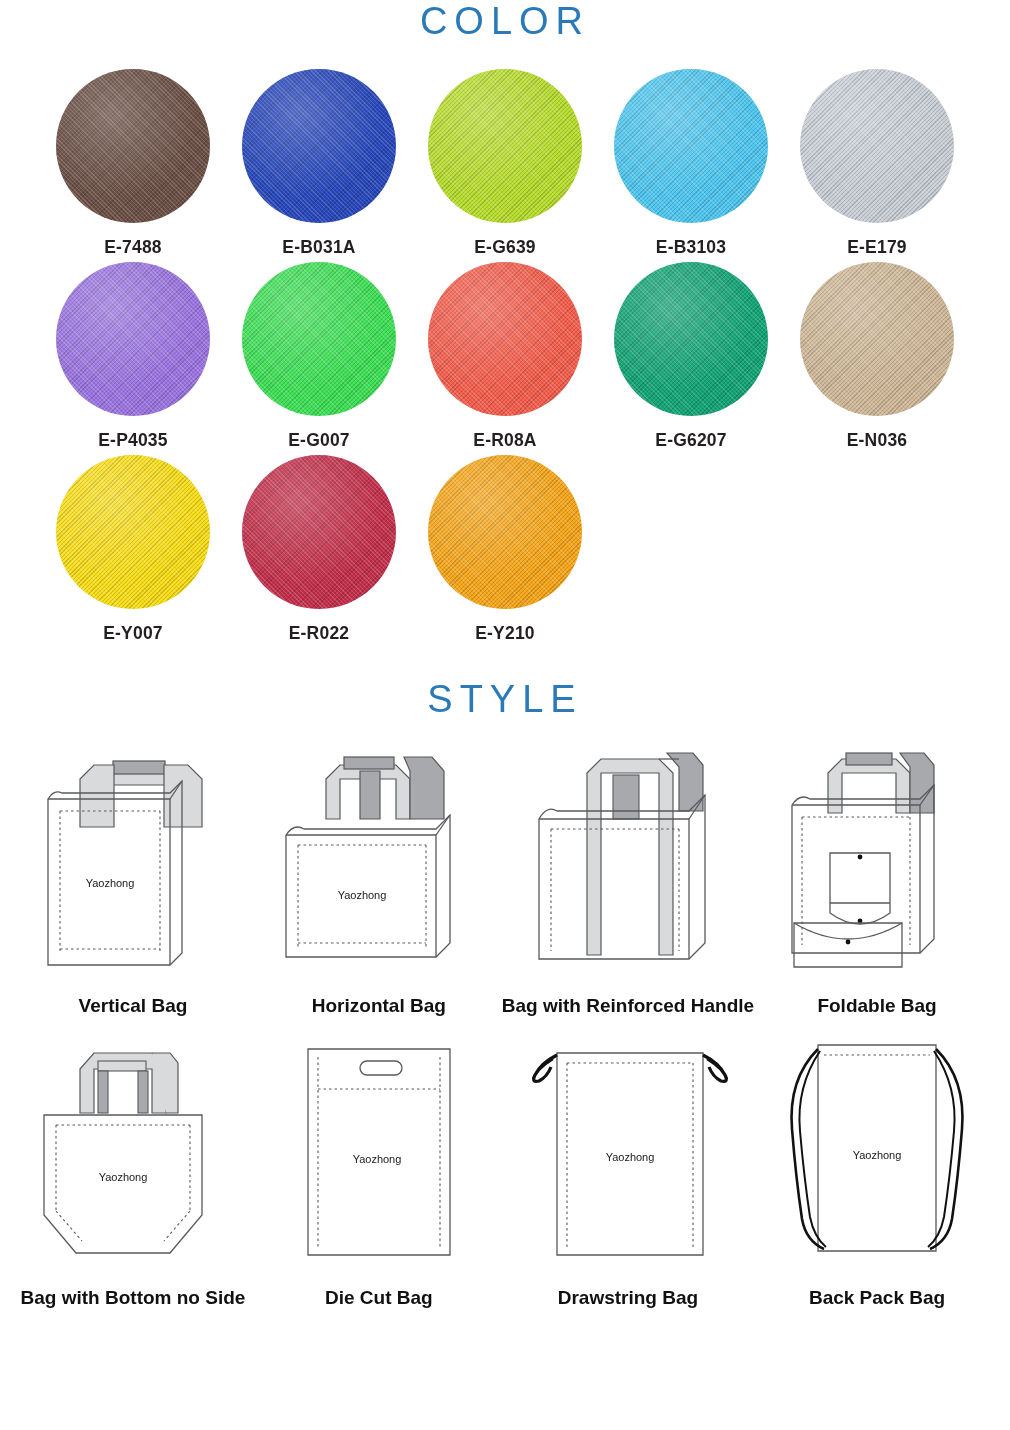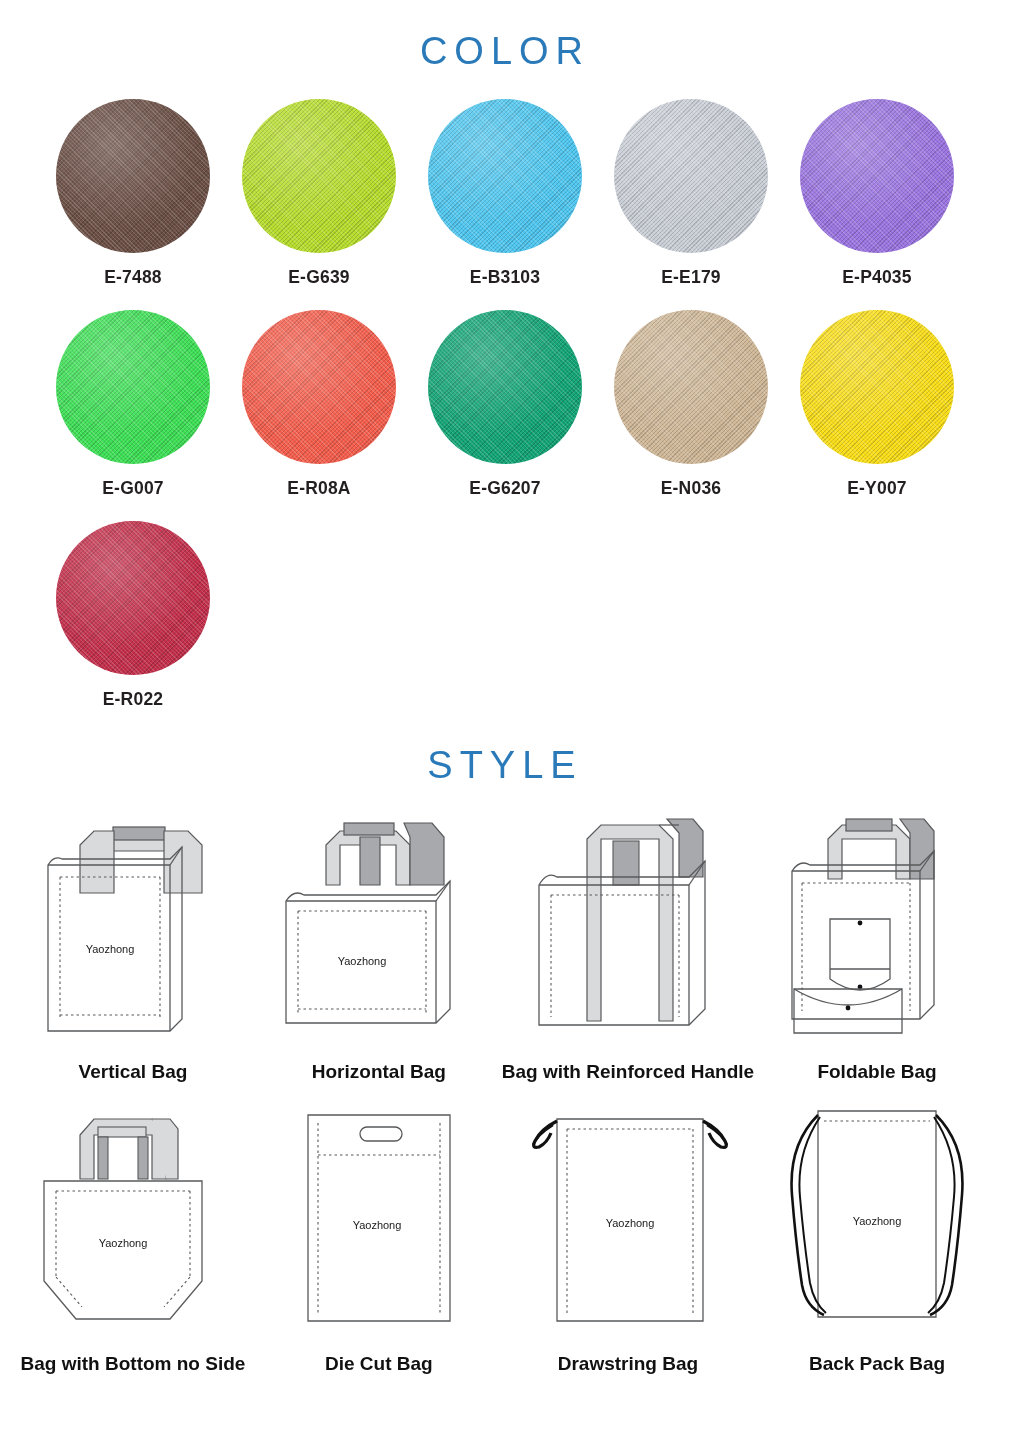--- a/index.html
+++ b/index.html
@@ -5,28 +5,28 @@
   html,body{margin:0;padding:0;}
   body{
     width:1010px;height:1430px;background:#ffffff;
     font-family:"Liberation Sans",sans-serif;
     overflow:hidden;position:relative;
   }
   .section-title{
     text-align:center;color:#2a7ab9;
     font-size:38px;font-weight:400;letter-spacing:7px;
   }
-  #color-title{padding-top:30px;}
+  #color-title{}
   #style-title{padding-top:12px;}
 
   
   .color-grid{
     margin:26px auto 0;width:930px;
     display:grid;grid-template-columns:repeat(5,1fr);
-    row-gap:22px;
+    row-gap:4px;
   }
   .swatch-cell{display:flex;flex-direction:column;align-items:center;}
   .swatch{
     width:154px;height:154px;border-radius:50%;
     position:relative;overflow:hidden;
   }
   .swatch .weave{
     position:absolute;inset:0;border-radius:50%;
     background-image:
       repeating-linear-gradient(45deg, rgba(255,255,255,.16) 0 1px, rgba(0,0,0,0) 1px 3px),
@@ -64,20 +64,27 @@
 
   <div class="color-grid" id="color-grid">
       <div class="swatch-cell">
         <div class="swatch" style="background:#6b4f45">
           <div class="weave"></div>
           <div class="sheen"></div>
         </div>
         <div class="swatch-label">E-7488</div>
       </div>
       <div class="swatch-cell">
+        <div class="swatch" style="background:#2747bb">
+          <div class="weave"></div>
+          <div class="sheen"></div>
+        </div>
+        <div class="swatch-label">E-B031A</div>
+      </div>
+      <div class="swatch-cell">
         <div class="swatch" style="background:#b6dc2c">
           <div class="weave"></div>
           <div class="sheen"></div>
         </div>
         <div class="swatch-label">E-G639</div>
       </div>
       <div class="swatch-cell">
         <div class="swatch" style="background:#4ec6ef">
           <div class="weave"></div>
           <div class="sheen"></div>
@@ -132,20 +139,27 @@
           <div class="sheen"></div>
         </div>
         <div class="swatch-label">E-Y007</div>
       </div>
       <div class="swatch-cell">
         <div class="swatch" style="background:#c32f4b">
           <div class="weave"></div>
           <div class="sheen"></div>
         </div>
         <div class="swatch-label">E-R022</div>
+      </div>
+      <div class="swatch-cell">
+        <div class="swatch" style="background:#f6a518">
+          <div class="weave"></div>
+          <div class="sheen"></div>
+        </div>
+        <div class="swatch-label">E-Y210</div>
       </div>
     </div>
 </div>
 
 <div class="style-section">
   <div class="section-title" id="style-title">STYLE</div>
 
   <div class="style-grid" id="style-grid">
       <div class="style-cell">
         <svg class="bag-art" viewBox="0 0 230 250">

